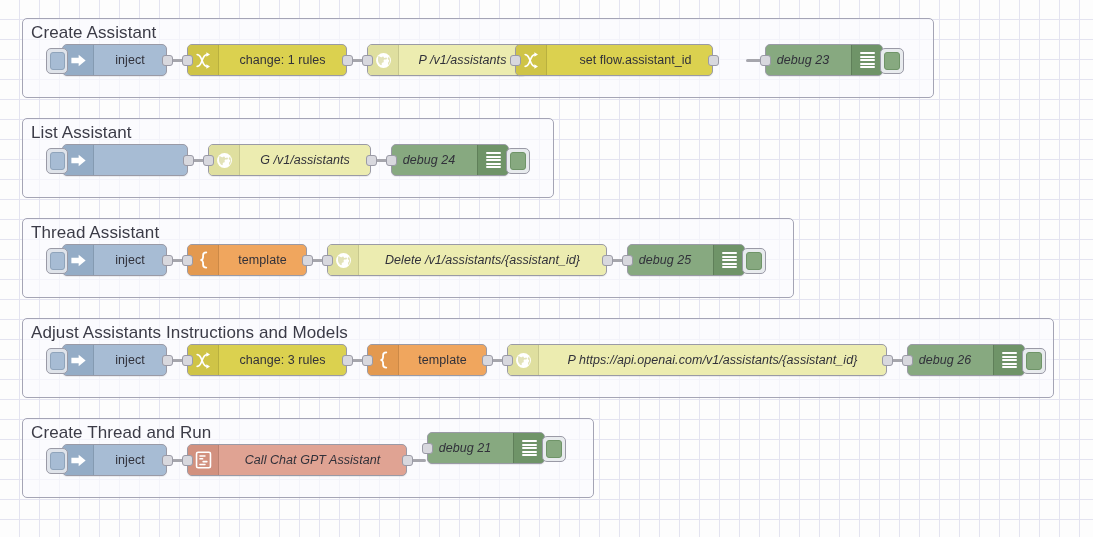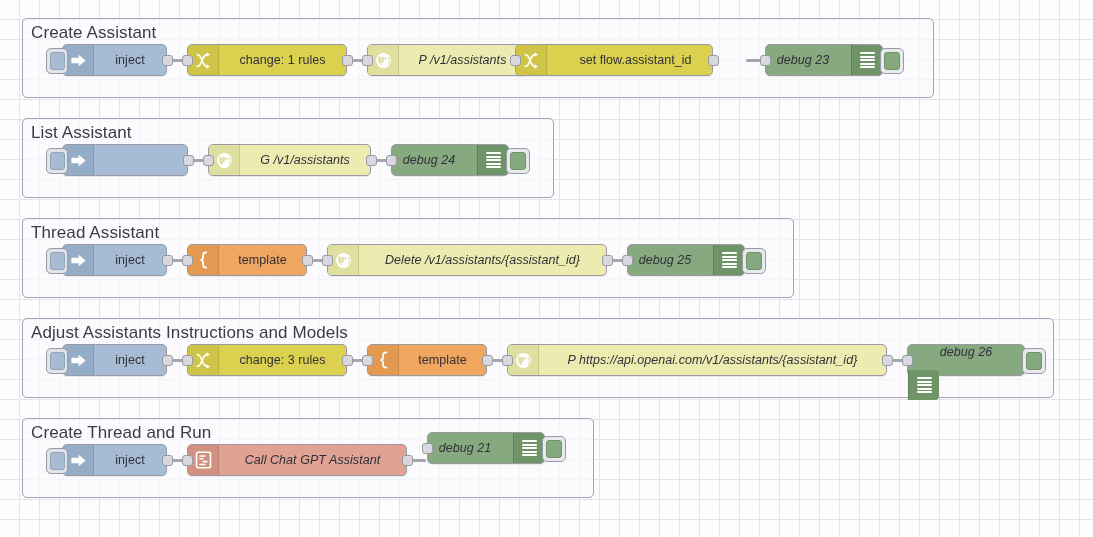--- a/index.html
+++ b/index.html
@@ -409,21 +409,21 @@
         <svg class="gl" width="19" height="19" viewBox="0 0 24 24" xmlns="http://www.w3.org/2000/svg">
           <circle cx="12" cy="12" r="9.4" fill="#ffffff"></circle>
           <path fill="#e2e2b8" d="M5.6 6.4c1.5.4 2.1 1.5 3.4 1.6 1.3.1 1.1-1.2 2.4-1 1.3.2.6 1.6 1.8 1.9 1.2.3 1.6-1 2.7-.4 .9.5.4 1.8-.6 2.2-1 .4-2.4-.2-3 .6-.6.8.4 1.7-.1 2.6-.5.9-1.9.6-2.4 1.5-.4.8.5 1.8-.2 2.4-.8.6-1.9-.5-2.6-1.3-1.4-1.6-2.1-3.7-2-5.8.1-1.5.3-3 .6-4.3z"></path>
           <path fill="#e2e2b8" d="M18.9 7.2c.9 1.4 1.4 3 1.4 4.8 0 2.3-.9 4.4-2.3 6 .3-1.2-.5-2.2-.2-3.3.3-1 1.5-1.4 1.4-2.5-.1-1-1.4-1.1-1.8-2-.4-1 .7-2.1 1.5-3z"></path>
         </svg>
       </div>
       <div class="label italic">P https://api.openai.com/v1/assistants/{assistant_id}</div>
       <div class="port in"></div>
       <div class="port out"></div>
     </div>
-    <div class="node n-debug" style="left: 907px; top: 344px; width: 118px; flex-direction: column;">
+    <div class="node n-debug" style="left: 907px; top: 344px; width: 118px;">
       <div class="label italic">debug 26</div>
       <div class="icon-box right">
         <span class="lines-icon">
           <span></span>
           <span></span>
           <span></span>
           <span></span>
           <span></span>
         </span>
       </div>

